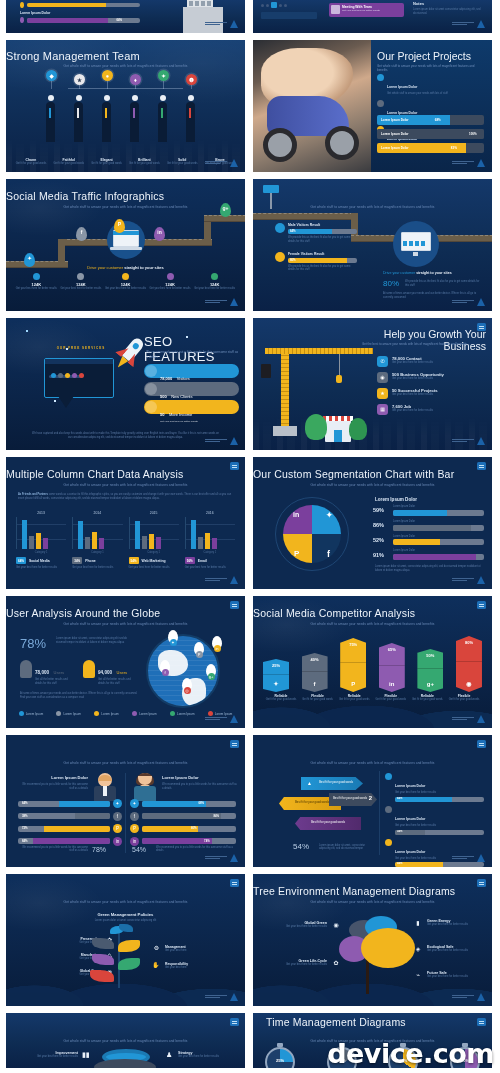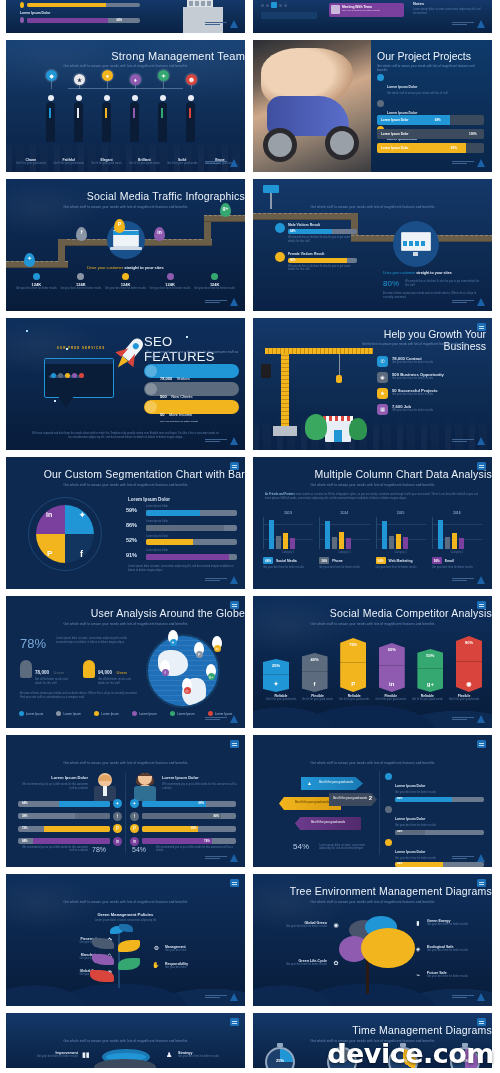--- a/index.html
+++ b/index.html
@@ -45,21 +45,21 @@
   }
   .city {
     position:absolute; left:0; right:0; bottom:0; height:34px;
     background: repeating-linear-gradient(90deg,
       rgba(255,255,255,.035) 0 6px, transparent 6px 10px,
       rgba(255,255,255,.02) 10px 18px, transparent 18px 24px);
     mask-image: linear-gradient(180deg, transparent, #000 60%);
   }
 
   .s-title {
-    position:absolute; left:0; right:0; text-align:right;
+    position:absolute; left:0; right:0; text-align:left;
     color:#eef4fb; font-weight:400; letter-spacing:.2px;
     font-size:10.5px; line-height:1.1; white-space:nowrap;
   }
   .s-sub {
     position:absolute; left:0; right:0; text-align:center;
     color:#6d8dba; font-size:3.2px; letter-spacing:.1px;
   }
   .corner-badge {
     position:absolute; top:5px; right:6px; width:9px; height:8px;
     background:#1d6fb8; border-radius:1.5px;
@@ -544,20 +544,109 @@
           </div>
           <div class="fm-tri"></div>
       </div>
     </div>
   </div>
 
   <div class="row">
 
     <div class="slide deep">
       <div class="corner-badge"></div>
+      <div class="s-title" style="top:12px;">Multiple Column Chart Data Analysis</div>
+      <div class="s-sub" style="top:26px;">Get whole stuff to amaze your needs with lots of magnificent features and benefits</div>
+      <div style="position:absolute;left:12px;right:12px;top:36px;font-size:2.6px;line-height:1.5;color:#5d7ba6;">
+        <b style="color:#8fb4dd;">As Friends and Partners</b>
+        <span>some words as a contact to fill this infographic styles, so you are easily customize and change it with your own words. There is our best offer and all so you can insert please fulfill all words, consectetur adipiscing elit, sed do eiusmod tempor incididunt ut labore et dolore magna aliqua.</span>
+      </div>
+      <div id="mcc-charts" style="position:absolute;left:10px;right:10px;top:54px;display:flex;gap:6px;">
+          <div style="flex: 1 1 0%; position: relative;">
+            <div style="text-align:center;color:#b9cee6;font-size:3.4px;margin-bottom:2px;">2013</div>
+            <div style="position:relative;height:32px;border-left:1px solid #24486f;background:repeating-linear-gradient(180deg,transparent 0 7px,rgba(120,160,210,.18) 7px 7.6px);display:flex;align-items:flex-end;gap:2px;padding-left:5px;">
+              <div style="width:5px;height:29px;background:#2196d6;"></div>
+              <div style="width:5px;height:13px;background:#5d6b7e;"></div>
+              <div style="width:5px;height:16px;background:#f2b51d;"></div>
+              <div style="width:5px;height:11px;background:#7b3f9d;"></div>
+            </div>
+            <div style="text-align:center;color:#4f6f99;font-size:2.6px;margin-top:2px;">Category 1</div>
+          </div>
+          <div style="flex: 1 1 0%; position: relative;">
+            <div style="text-align:center;color:#b9cee6;font-size:3.4px;margin-bottom:2px;">2014</div>
+            <div style="position:relative;height:32px;border-left:1px solid #24486f;background:repeating-linear-gradient(180deg,transparent 0 7px,rgba(120,160,210,.18) 7px 7.6px);display:flex;align-items:flex-end;gap:2px;padding-left:5px;">
+              <div style="width:5px;height:28px;background:#2196d6;"></div>
+              <div style="width:5px;height:12px;background:#5d6b7e;"></div>
+              <div style="width:5px;height:17px;background:#f2b51d;"></div>
+              <div style="width:5px;height:11px;background:#7b3f9d;"></div>
+            </div>
+            <div style="text-align:center;color:#4f6f99;font-size:2.6px;margin-top:2px;">Category 1</div>
+          </div>
+          <div style="flex: 1 1 0%; position: relative;">
+            <div style="text-align:center;color:#b9cee6;font-size:3.4px;margin-bottom:2px;">2015</div>
+            <div style="position:relative;height:32px;border-left:1px solid #24486f;background:repeating-linear-gradient(180deg,transparent 0 7px,rgba(120,160,210,.18) 7px 7.6px);display:flex;align-items:flex-end;gap:2px;padding-left:5px;">
+              <div style="width:5px;height:28px;background:#2196d6;"></div>
+              <div style="width:5px;height:13px;background:#5d6b7e;"></div>
+              <div style="width:5px;height:15px;background:#f2b51d;"></div>
+              <div style="width:5px;height:12px;background:#7b3f9d;"></div>
+            </div>
+            <div style="text-align:center;color:#4f6f99;font-size:2.6px;margin-top:2px;">Category 1</div>
+          </div>
+          <div style="flex: 1 1 0%; position: relative;">
+            <div style="text-align:center;color:#b9cee6;font-size:3.4px;margin-bottom:2px;">2016</div>
+            <div style="position:relative;height:32px;border-left:1px solid #24486f;background:repeating-linear-gradient(180deg,transparent 0 7px,rgba(120,160,210,.18) 7px 7.6px);display:flex;align-items:flex-end;gap:2px;padding-left:5px;">
+              <div style="width:5px;height:29px;background:#2196d6;"></div>
+              <div style="width:5px;height:12px;background:#5d6b7e;"></div>
+              <div style="width:5px;height:16px;background:#f2b51d;"></div>
+              <div style="width:5px;height:11px;background:#7b3f9d;"></div>
+            </div>
+            <div style="text-align:center;color:#4f6f99;font-size:2.6px;margin-top:2px;">Category 1</div>
+          </div>
+        </div>
+      <div id="mcc-legend" style="position:absolute;left:10px;right:10px;top:100px;display:flex;gap:6px;">
+          <div style="flex: 1 1 0%;">
+            <div style="display:flex;align-items:center;gap:3px;">
+              <span style="background:#2196d6;color:#fff;font-size:3px;font-weight:bold;padding:1.5px 2px;border-radius:1px;">64%</span>
+              <span style="color:#dce8f6;font-size:3.4px;font-weight:bold">Social Media</span>
+            </div>
+            <div class="lbl-s" style="margin-top:2px">Get your best here for better results</div>
+          </div>
+          <div style="flex: 1 1 0%;">
+            <div style="display:flex;align-items:center;gap:3px;">
+              <span style="background:#5d6b7e;color:#fff;font-size:3px;font-weight:bold;padding:1.5px 2px;border-radius:1px;">34%</span>
+              <span style="color:#dce8f6;font-size:3.4px;font-weight:bold">Phone</span>
+            </div>
+            <div class="lbl-s" style="margin-top:2px">Get your best here for better results</div>
+          </div>
+          <div style="flex: 1 1 0%;">
+            <div style="display:flex;align-items:center;gap:3px;">
+              <span style="background:#f2b51d;color:#fff;font-size:3px;font-weight:bold;padding:1.5px 2px;border-radius:1px;">54%</span>
+              <span style="color:#dce8f6;font-size:3.4px;font-weight:bold">Web Marketing</span>
+            </div>
+            <div class="lbl-s" style="margin-top:2px">Get your best here for better results</div>
+          </div>
+          <div style="flex: 1 1 0%;">
+            <div style="display:flex;align-items:center;gap:3px;">
+              <span style="background:#7b3f9d;color:#fff;font-size:3px;font-weight:bold;padding:1.5px 2px;border-radius:1px;">56%</span>
+              <span style="color:#dce8f6;font-size:3.4px;font-weight:bold">Email</span>
+            </div>
+            <div class="lbl-s" style="margin-top:2px">Get your best here for better results</div>
+          </div>
+        </div>
+      <div class="footer-mark">
+        <div class="fm-lines">
+            <i></i>
+            <i style="width:70%"></i>
+          </div>
+          <div class="fm-tri"></div>
+      </div>
+    </div>
+
+    <div class="slide deep">
+      <div class="corner-badge"></div>
       <div class="s-title" style="top:12px;">Our Custom Segmentation Chart with Bar</div>
       <div class="s-sub" style="top:26px;">Get whole stuff to amaze your needs with lots of magnificent features and benefits</div>
 
       <div style="position:absolute;left:22px;top:40px;width:74px;height:74px;border-radius:50%;border:1px solid #1e4674;"></div>
       <div style="position:absolute;left:30px;top:48px;width:58px;height:58px;border-radius:50%;overflow:hidden;">
         <div style="position:absolute;left:29px;top:0;width:29px;height:29px;background:#2196d6;"></div>
         <div style="position:absolute;left:29px;top:29px;width:29px;height:29px;background:#11355f;"></div>
         <div style="position:absolute;left:0;top:29px;width:29px;height:29px;background:#f2b51d;"></div>
         <div style="position:absolute;left:0;top:0;width:29px;height:29px;background:#7b3f9d;"></div>
         <div style="position:absolute;left:10px;top:6px;color:#fff;font-size:7px;font-weight:bold;">in</div>
@@ -599,109 +688,20 @@
             <span style="color:#dce8f6;font-size:5.5px;font-weight:bold;width:16px">91%</span>
             <span style="flex:1">
               <div class="lbl-s">Lorem Ipsum Dolor</div>
               <div class="bar-track" style="height:6px;margin-top:1px">
                 <div class="bar-fill" style="width:91%;background:#7b3f9d"></div>
               </div>
             </span>
           </div>
         </div>
       <div style="position:absolute;left:122px;bottom:16px;right:8px;" class="tiny-text">Lorem ipsum dolor sit amet, consectetur adipiscing elit, sed do eiusmod tempor incididunt ut labore et dolore magna aliqua</div>
-      <div class="footer-mark">
-        <div class="fm-lines">
-            <i></i>
-            <i style="width:70%"></i>
-          </div>
-          <div class="fm-tri"></div>
-      </div>
-    </div>
-
-    <div class="slide deep">
-      <div class="corner-badge"></div>
-      <div class="s-title" style="top:12px;">Multiple Column Chart Data Analysis</div>
-      <div class="s-sub" style="top:26px;">Get whole stuff to amaze your needs with lots of magnificent features and benefits</div>
-      <div style="position:absolute;left:12px;right:12px;top:36px;font-size:2.6px;line-height:1.5;color:#5d7ba6;">
-        <b style="color:#8fb4dd;">As Friends and Partners</b>
-        <span>some words as a contact to fill this infographic styles, so you are easily customize and change it with your own words. There is our best offer and all so you can insert please fulfill all words, consectetur adipiscing elit, sed do eiusmod tempor incididunt ut labore et dolore magna aliqua.</span>
-      </div>
-      <div id="mcc-charts" style="position:absolute;left:10px;right:10px;top:54px;display:flex;gap:6px;">
-          <div style="flex: 1 1 0%; position: relative;">
-            <div style="text-align:center;color:#b9cee6;font-size:3.4px;margin-bottom:2px;">2013</div>
-            <div style="position:relative;height:32px;border-left:1px solid #24486f;background:repeating-linear-gradient(180deg,transparent 0 7px,rgba(120,160,210,.18) 7px 7.6px);display:flex;align-items:flex-end;gap:2px;padding-left:5px;">
-              <div style="width:5px;height:29px;background:#2196d6;"></div>
-              <div style="width:5px;height:13px;background:#5d6b7e;"></div>
-              <div style="width:5px;height:16px;background:#f2b51d;"></div>
-              <div style="width:5px;height:11px;background:#7b3f9d;"></div>
-            </div>
-            <div style="text-align:center;color:#4f6f99;font-size:2.6px;margin-top:2px;">Category 1</div>
-          </div>
-          <div style="flex: 1 1 0%; position: relative;">
-            <div style="text-align:center;color:#b9cee6;font-size:3.4px;margin-bottom:2px;">2014</div>
-            <div style="position:relative;height:32px;border-left:1px solid #24486f;background:repeating-linear-gradient(180deg,transparent 0 7px,rgba(120,160,210,.18) 7px 7.6px);display:flex;align-items:flex-end;gap:2px;padding-left:5px;">
-              <div style="width:5px;height:28px;background:#2196d6;"></div>
-              <div style="width:5px;height:12px;background:#5d6b7e;"></div>
-              <div style="width:5px;height:17px;background:#f2b51d;"></div>
-              <div style="width:5px;height:11px;background:#7b3f9d;"></div>
-            </div>
-            <div style="text-align:center;color:#4f6f99;font-size:2.6px;margin-top:2px;">Category 1</div>
-          </div>
-          <div style="flex: 1 1 0%; position: relative;">
-            <div style="text-align:center;color:#b9cee6;font-size:3.4px;margin-bottom:2px;">2015</div>
-            <div style="position:relative;height:32px;border-left:1px solid #24486f;background:repeating-linear-gradient(180deg,transparent 0 7px,rgba(120,160,210,.18) 7px 7.6px);display:flex;align-items:flex-end;gap:2px;padding-left:5px;">
-              <div style="width:5px;height:28px;background:#2196d6;"></div>
-              <div style="width:5px;height:13px;background:#5d6b7e;"></div>
-              <div style="width:5px;height:15px;background:#f2b51d;"></div>
-              <div style="width:5px;height:12px;background:#7b3f9d;"></div>
-            </div>
-            <div style="text-align:center;color:#4f6f99;font-size:2.6px;margin-top:2px;">Category 1</div>
-          </div>
-          <div style="flex: 1 1 0%; position: relative;">
-            <div style="text-align:center;color:#b9cee6;font-size:3.4px;margin-bottom:2px;">2016</div>
-            <div style="position:relative;height:32px;border-left:1px solid #24486f;background:repeating-linear-gradient(180deg,transparent 0 7px,rgba(120,160,210,.18) 7px 7.6px);display:flex;align-items:flex-end;gap:2px;padding-left:5px;">
-              <div style="width:5px;height:29px;background:#2196d6;"></div>
-              <div style="width:5px;height:12px;background:#5d6b7e;"></div>
-              <div style="width:5px;height:16px;background:#f2b51d;"></div>
-              <div style="width:5px;height:11px;background:#7b3f9d;"></div>
-            </div>
-            <div style="text-align:center;color:#4f6f99;font-size:2.6px;margin-top:2px;">Category 1</div>
-          </div>
-        </div>
-      <div id="mcc-legend" style="position:absolute;left:10px;right:10px;top:100px;display:flex;gap:6px;">
-          <div style="flex: 1 1 0%;">
-            <div style="display:flex;align-items:center;gap:3px;">
-              <span style="background:#2196d6;color:#fff;font-size:3px;font-weight:bold;padding:1.5px 2px;border-radius:1px;">64%</span>
-              <span style="color:#dce8f6;font-size:3.4px;font-weight:bold">Social Media</span>
-            </div>
-            <div class="lbl-s" style="margin-top:2px">Get your best here for better results</div>
-          </div>
-          <div style="flex: 1 1 0%;">
-            <div style="display:flex;align-items:center;gap:3px;">
-              <span style="background:#5d6b7e;color:#fff;font-size:3px;font-weight:bold;padding:1.5px 2px;border-radius:1px;">34%</span>
-              <span style="color:#dce8f6;font-size:3.4px;font-weight:bold">Phone</span>
-            </div>
-            <div class="lbl-s" style="margin-top:2px">Get your best here for better results</div>
-          </div>
-          <div style="flex: 1 1 0%;">
-            <div style="display:flex;align-items:center;gap:3px;">
-              <span style="background:#f2b51d;color:#fff;font-size:3px;font-weight:bold;padding:1.5px 2px;border-radius:1px;">54%</span>
-              <span style="color:#dce8f6;font-size:3.4px;font-weight:bold">Web Marketing</span>
-            </div>
-            <div class="lbl-s" style="margin-top:2px">Get your best here for better results</div>
-          </div>
-          <div style="flex: 1 1 0%;">
-            <div style="display:flex;align-items:center;gap:3px;">
-              <span style="background:#7b3f9d;color:#fff;font-size:3px;font-weight:bold;padding:1.5px 2px;border-radius:1px;">56%</span>
-              <span style="color:#dce8f6;font-size:3.4px;font-weight:bold">Email</span>
-            </div>
-            <div class="lbl-s" style="margin-top:2px">Get your best here for better results</div>
-          </div>
-        </div>
       <div class="footer-mark">
         <div class="fm-lines">
             <i></i>
             <i style="width:70%"></i>
           </div>
           <div class="fm-tri"></div>
       </div>
     </div>
   </div>
 
@@ -1171,21 +1171,21 @@
       <div style="position:absolute;left:160px;top:38px;color:#eaf1f9;font-size:7px;">♟</div>
       <div style="position:absolute;left:172px;top:38px;right:6px;">
         <div style="color:#dce8f6;font-size:3.6px;font-weight:bold;">Strategy</div>
         <div class="lbl-s">Get your best here for better results</div>
       </div>
     </div>
 
     <div class="slide" style="height:55px;">
       <div class="sky-accent flat"></div>
       <div class="corner-badge"></div>
-      <div class="s-title" style="top:12px;">Time Management Diagrams</div>
+      <div class="s-title" style="top:4px;margin-left:13px;">Time Management Diagrams</div>
       <div class="s-sub" style="top:26px;">Get whole stuff to amaze your needs with lots of magnificent features and benefits</div>
       <div id="tmd-clocks" style="position:absolute;left:12px;right:12px;top:34px;display:flex;justify-content:space-between;">
           <div style="position: relative; width: 30px; height: 30px;">
             <div style="position:absolute;inset:0;border-radius:50%;border:2px solid #93a7c0;background:conic-gradient(#2196d6 0 25%, #1d3f6b 25% 100%);"></div>
             <div style="position:absolute;left:12px;top:-4px;width:6px;height:4px;background:#93a7c0;border-radius:1px"></div>
             <div style="position:absolute;left:0;right:0;top:11px;text-align:center;color:#fff;font-size:4px;font-weight:bold">25%</div>
           </div>
           <div style="position: relative; width: 30px; height: 30px;">
             <div style="position:absolute;inset:0;border-radius:50%;border:2px solid #93a7c0;background:conic-gradient(#5d6b7e 0 20%, #1d3f6b 20% 100%);"></div>
             <div style="position:absolute;left:12px;top:-4px;width:6px;height:4px;background:#93a7c0;border-radius:1px"></div>

